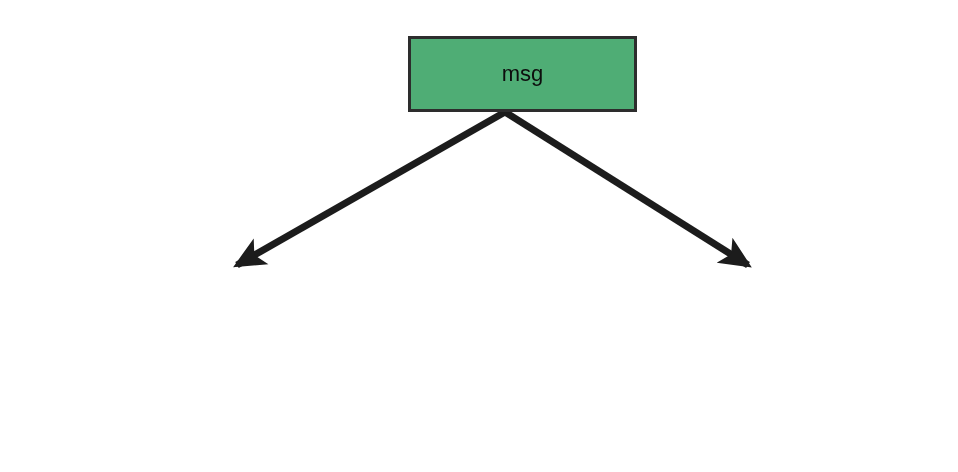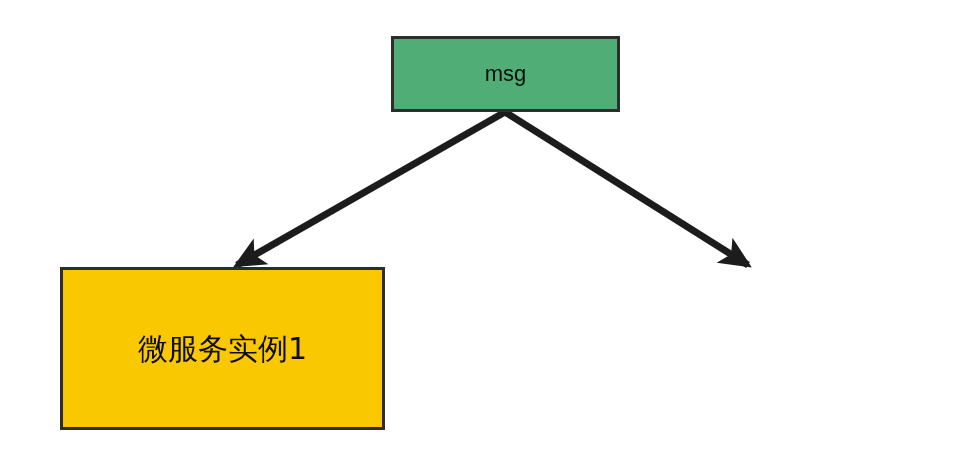--- a/index.html
+++ b/index.html
@@ -35,21 +35,21 @@
     justify-content: center;
     text-align: center;
   }
   .node-label {
     color: #0d0d0d;
     line-height: 1.1;
     white-space: nowrap;
   }
   
   #node-msg {
-    left: 391px;
+    left: 408px;
     top: 36px;
     width: 229px;
     height: 76px;
     background: #4fad75;
   }
   #node-msg .node-label {
     font-size: 22px;
     font-weight: 400;
   }
   
@@ -81,18 +81,15 @@
 
     <line x1="505" y1="112" x2="237" y2="265" stroke="#1c1c1c" stroke-width="7" stroke-linecap="butt" marker-end="url(#arrow-solid)"></line>
 
     <line x1="505" y1="112" x2="748" y2="265" stroke="#1c1c1c" stroke-width="7" stroke-linecap="butt" marker-end="url(#arrow-solid)"></line>
   </svg>
 
   <div class="node" id="node-msg">
     <span class="node-label">msg</span>
   </div>
 
-  <div class="node node-service" id="node-service-1">
-    <span class="node-label">微服务实例1</span>
-  </div>
 
 
 </div>
 
 </body></html>

